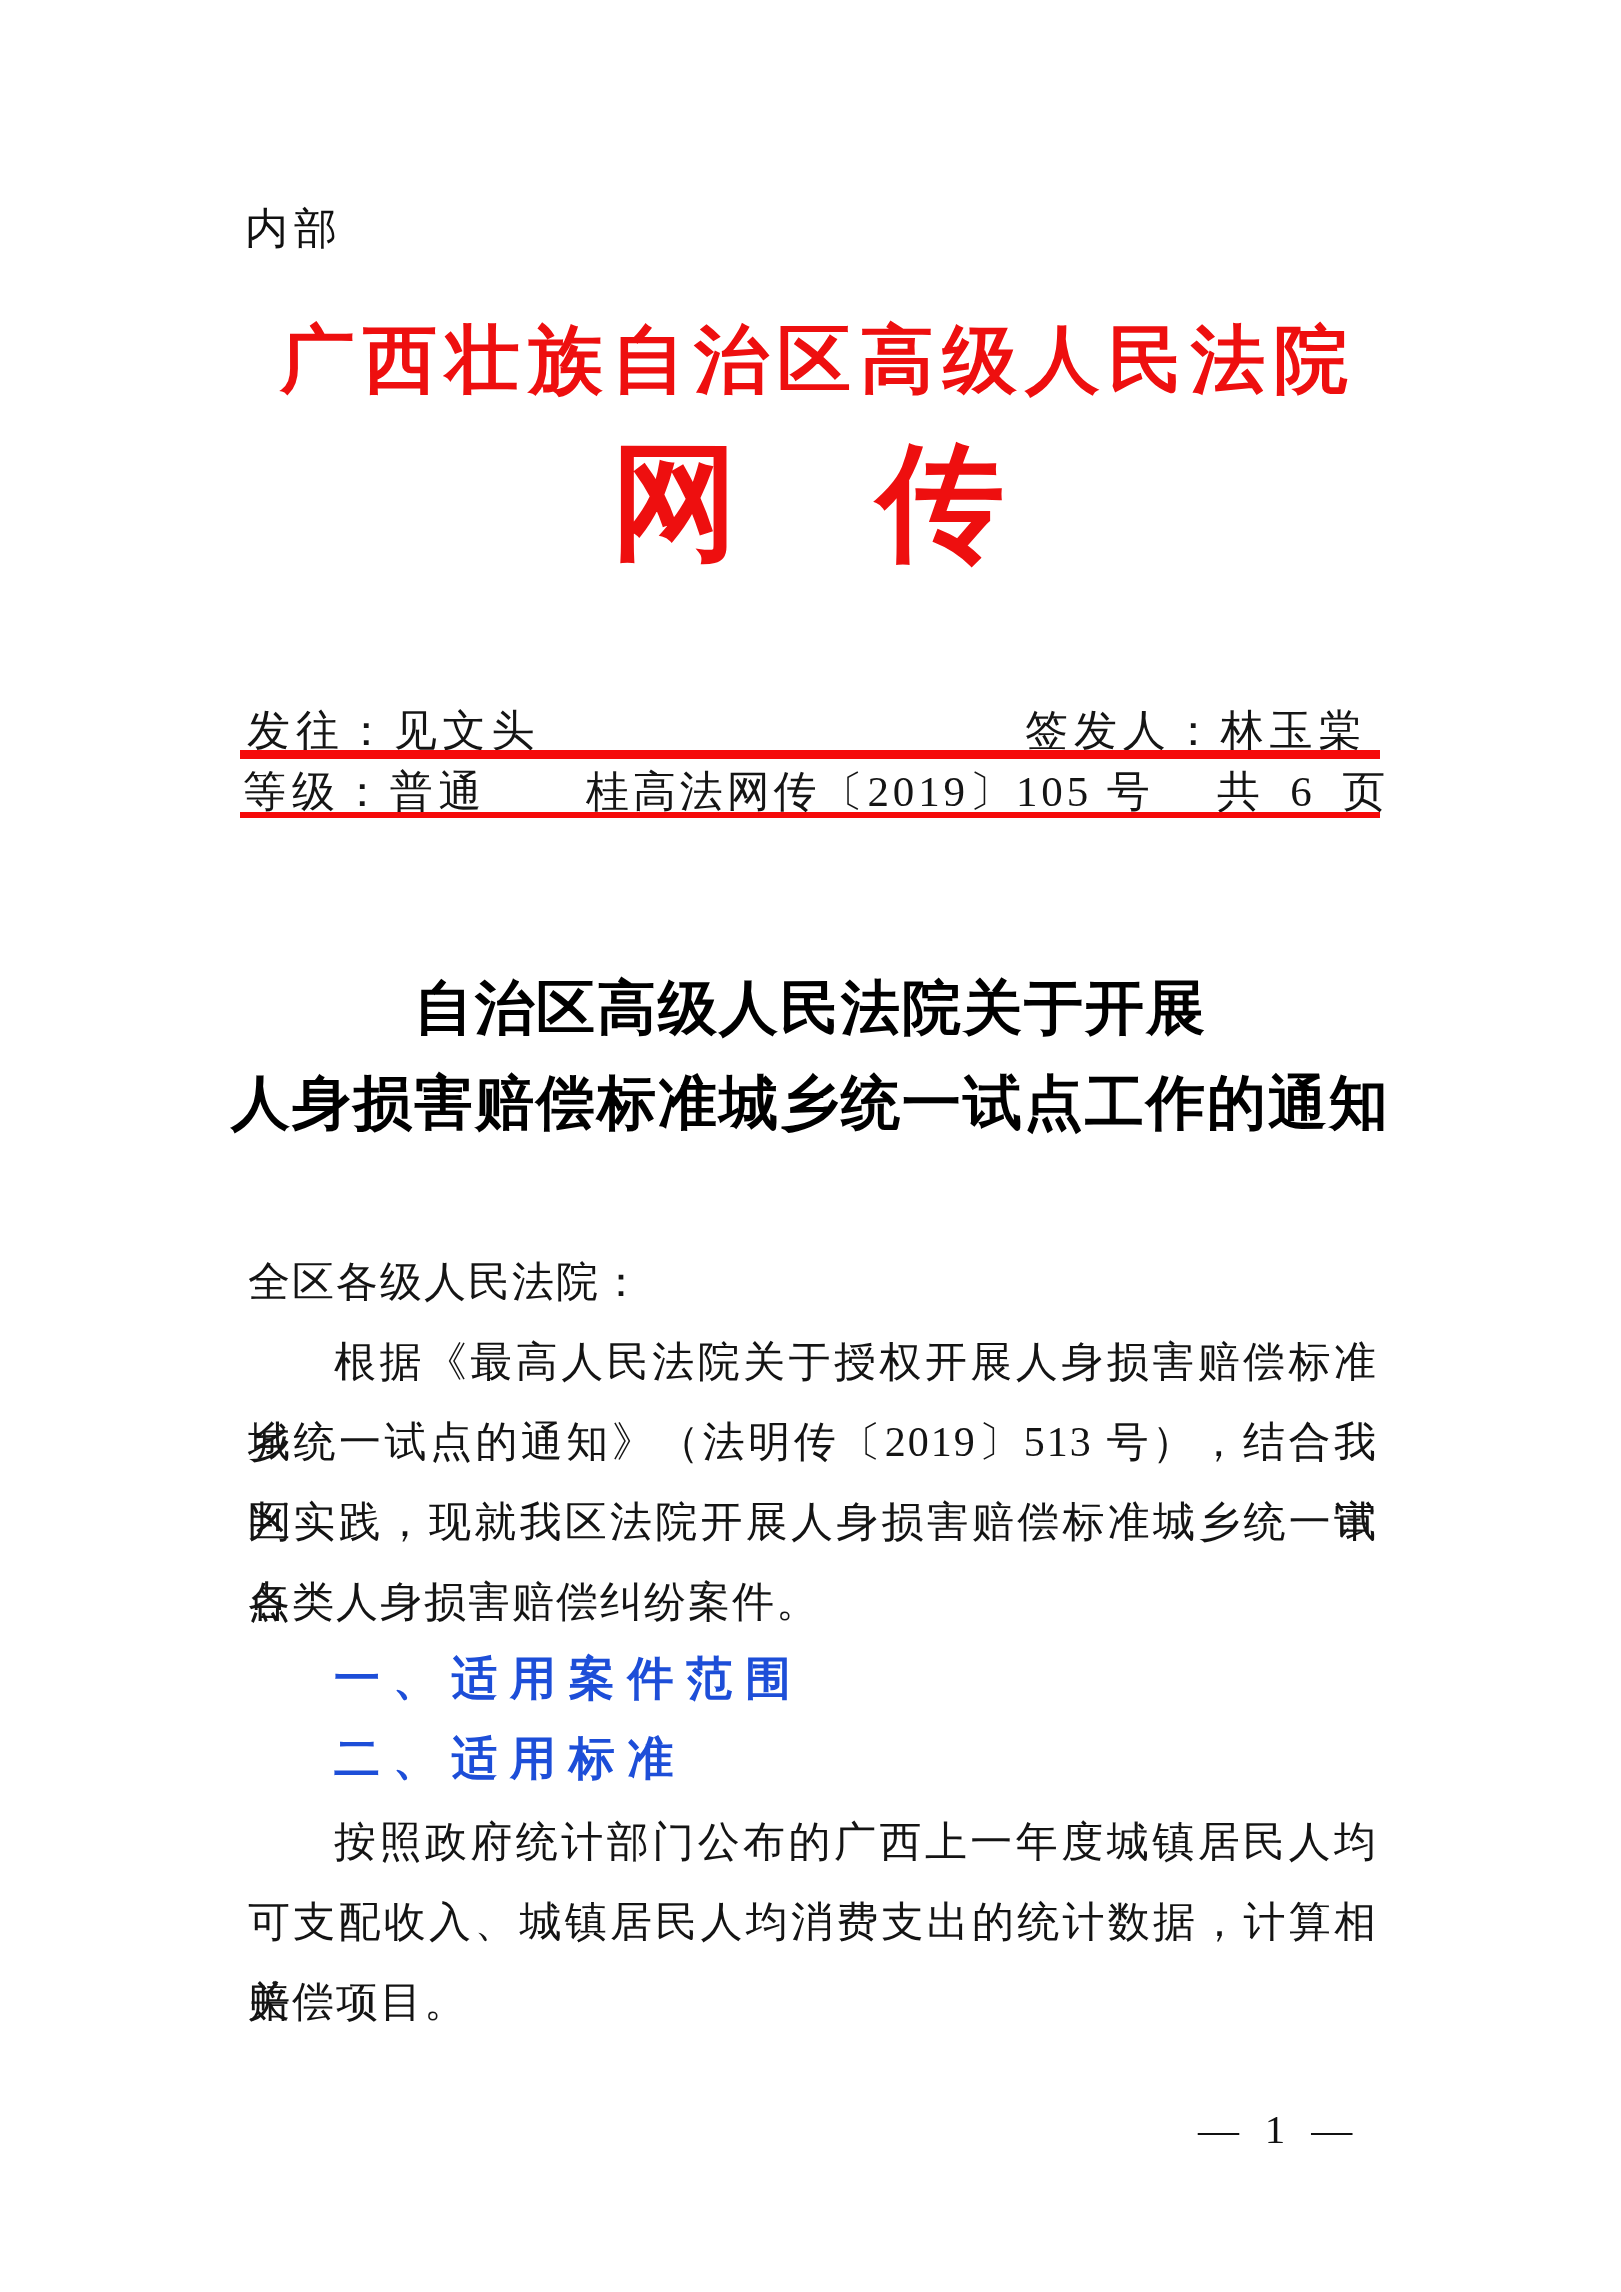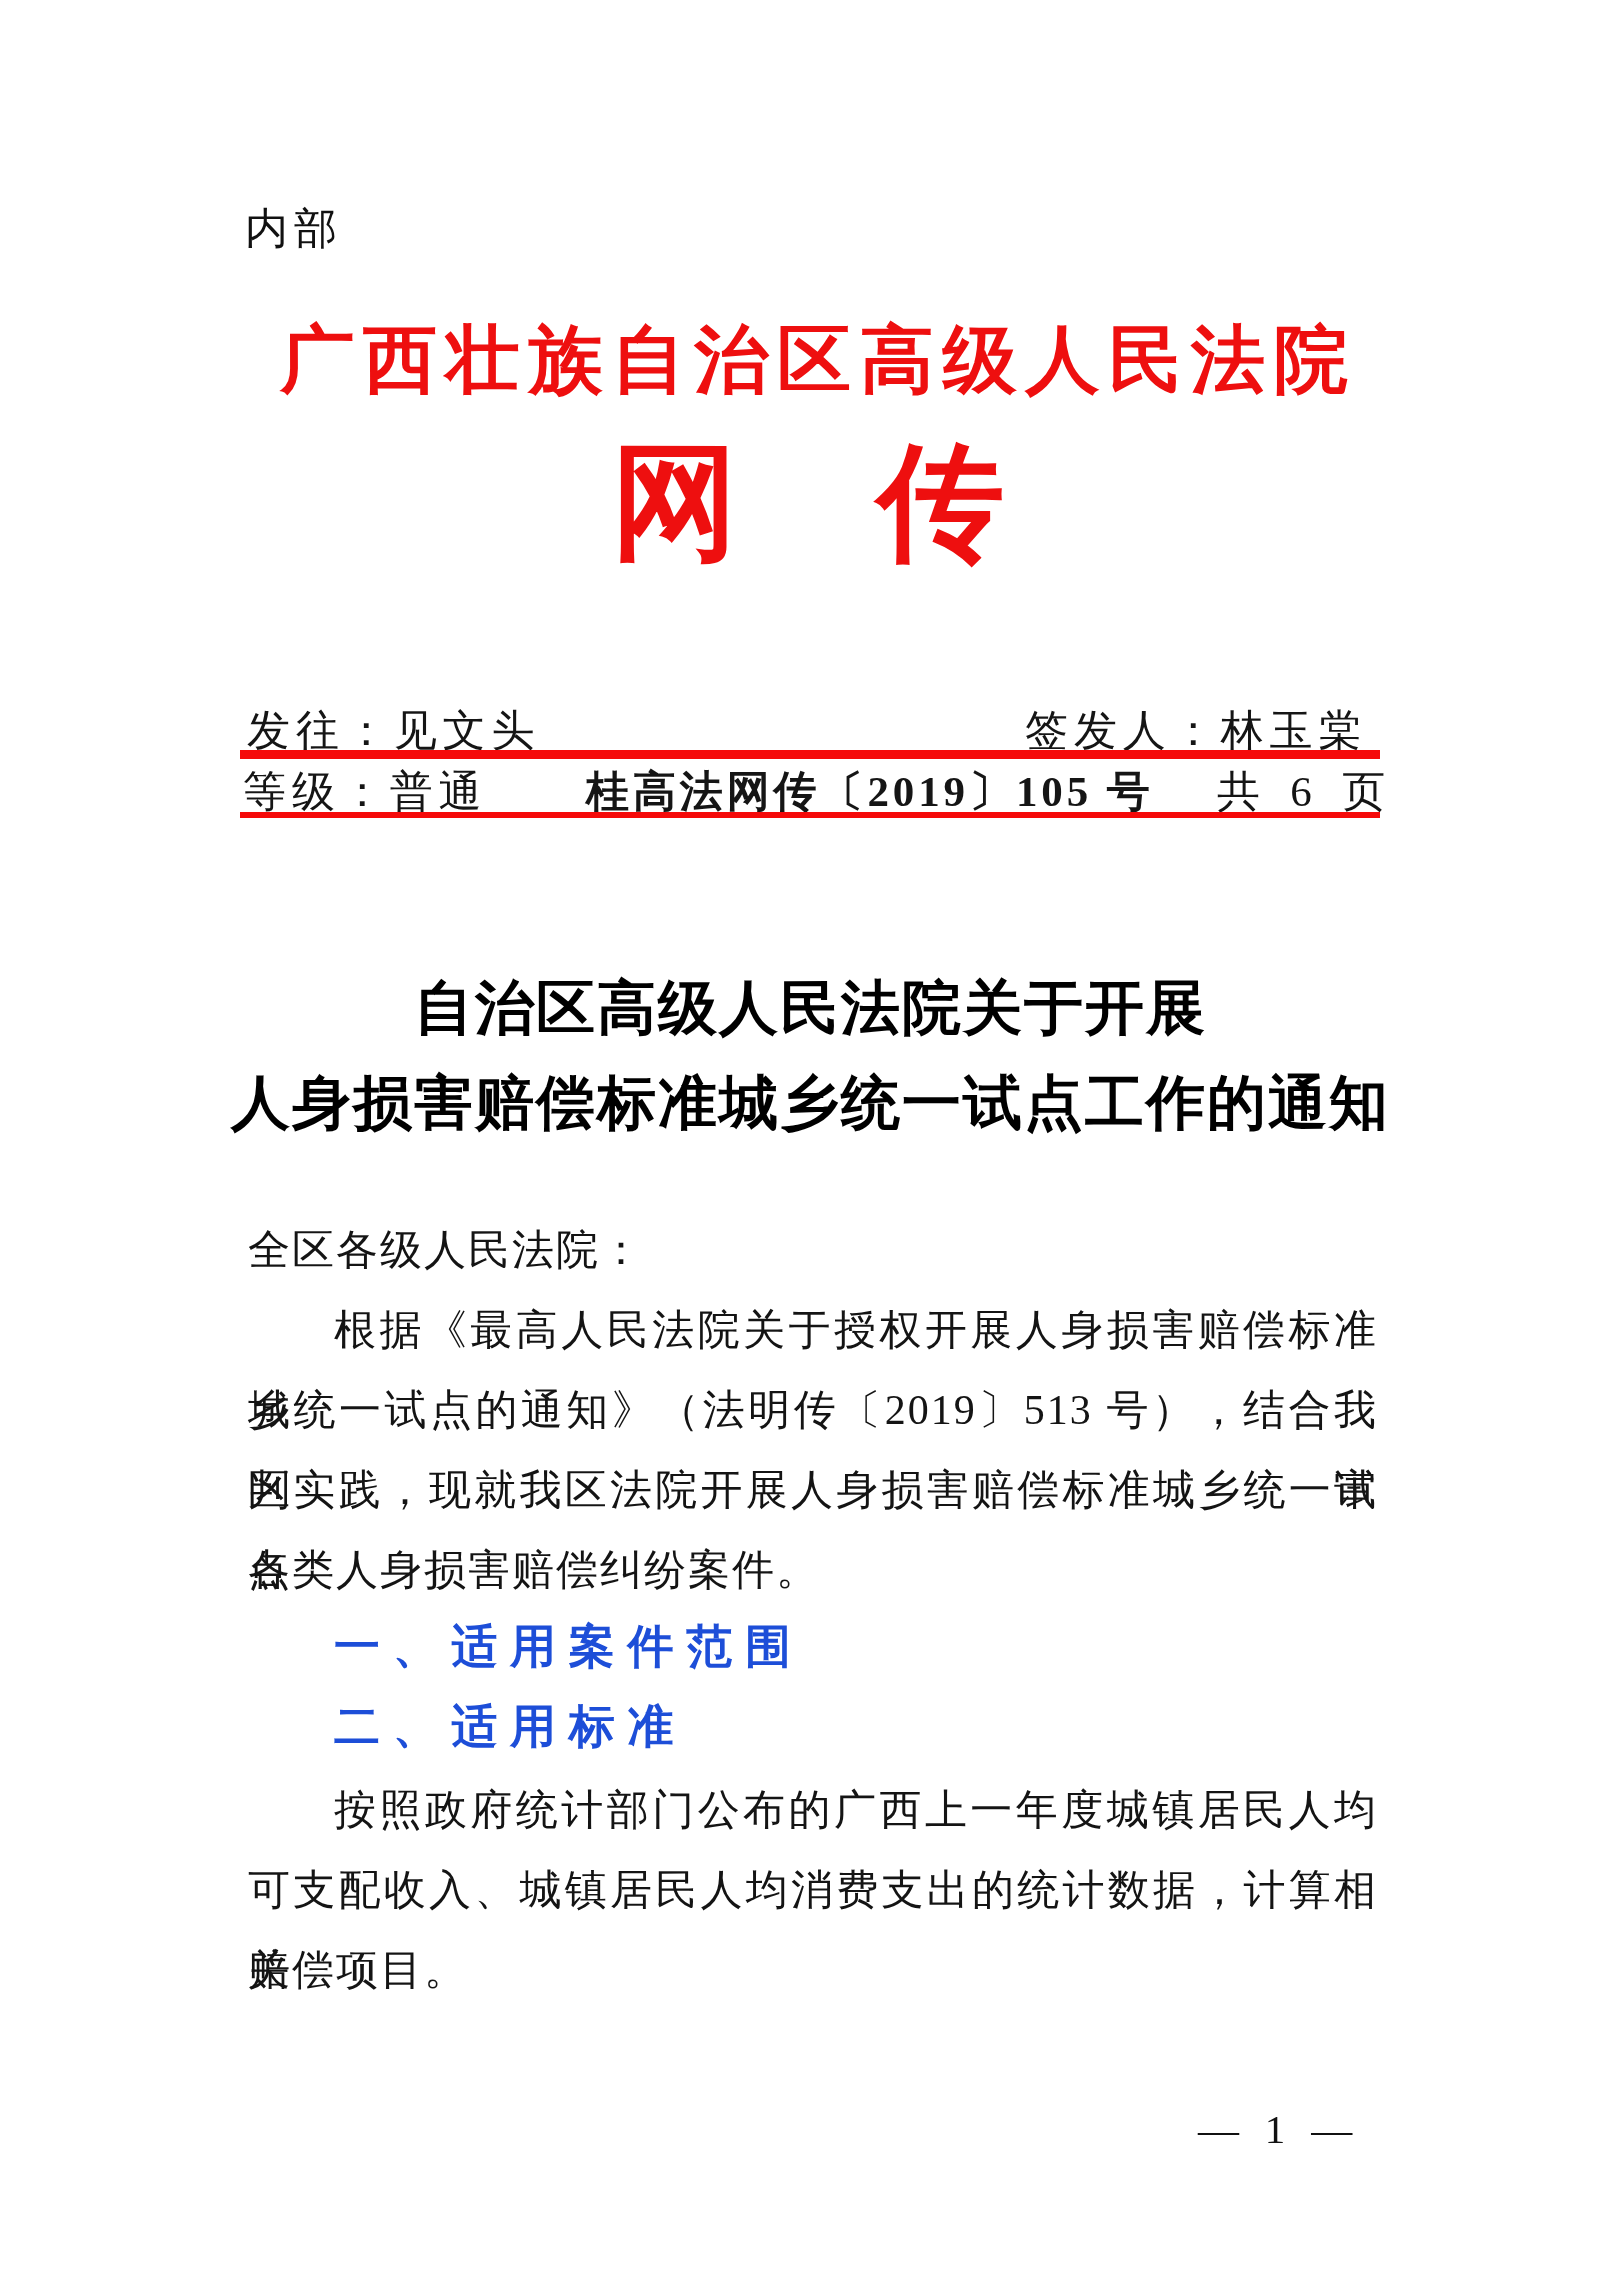--- a/index.html
+++ b/index.html
@@ -50,21 +50,21 @@
     font-size: 43px; line-height: 47px;
     letter-spacing: 5.9px;
     color: #151515;
   }
   .meta-row-1 { top: 707px; }
   .meta-row-2 { top: 768px; }
   .meta-cell { position: absolute; white-space: nowrap; }
   .cell-to     { left: 247px; }
   .cell-signer { left: 1025px; }
   .cell-grade  { left: 243px; }
-  .cell-docnum { left: 586px; letter-spacing: 3.9px; font-weight: bold; }
+  .cell-docnum { left: 586px; letter-spacing: 3.9px; }
   .cell-pages  { left: 1217px; letter-spacing: 9.8px; }
   .rule {
     position: absolute;
     left: 240px; width: 1140px;
     background: var(--red_line);
   }
   .rule-1 { top: 750px; height: 8.8px; }
   .rule-2 { top: 812px; height: 5.9px; }
   .doc-title {
     position: absolute;
@@ -72,21 +72,21 @@
     text-align: center;
     font-weight: bold;
     font-size: 59px; line-height: 65px;
     letter-spacing: 2px;
     color: #000;
   }
   .doc-title-1 { top: 976px; }
   .doc-title-2 { top: 1071px; }
   .body-block {
     position: absolute;
-    left: 248px; top: 1210px;
+    left: 248px; top: 1242px;
     width: 1130px;
   }
   .body-line {
     font-size: 42px;
     line-height: 80px;
     height: 80px;
     letter-spacing: 2px;
     white-space: nowrap;
     color: #141414;
   }

